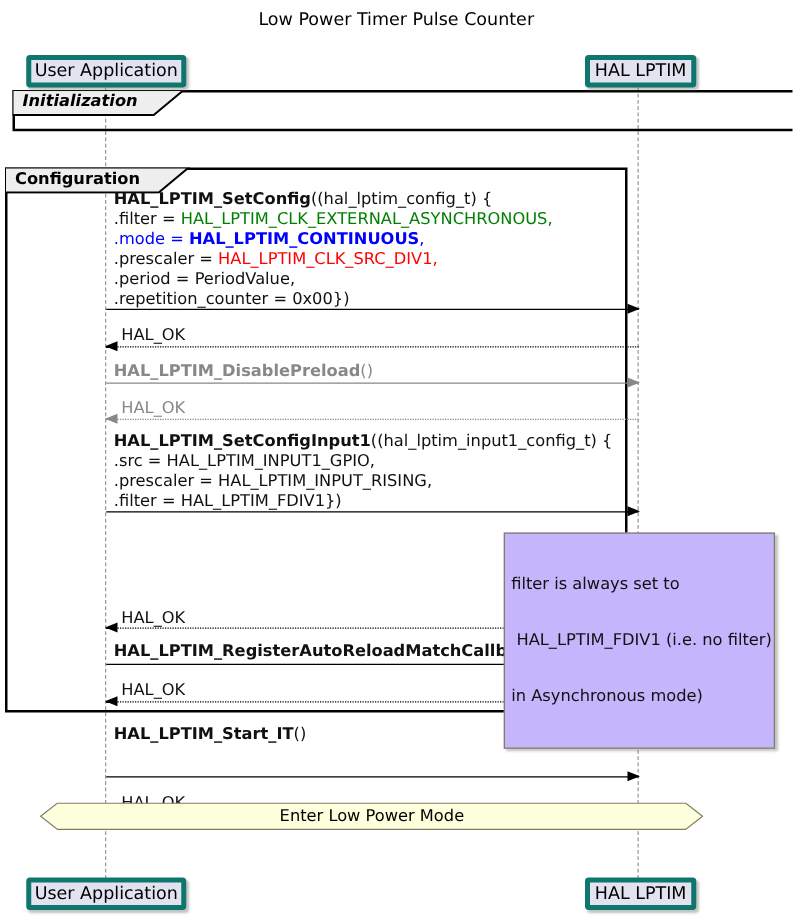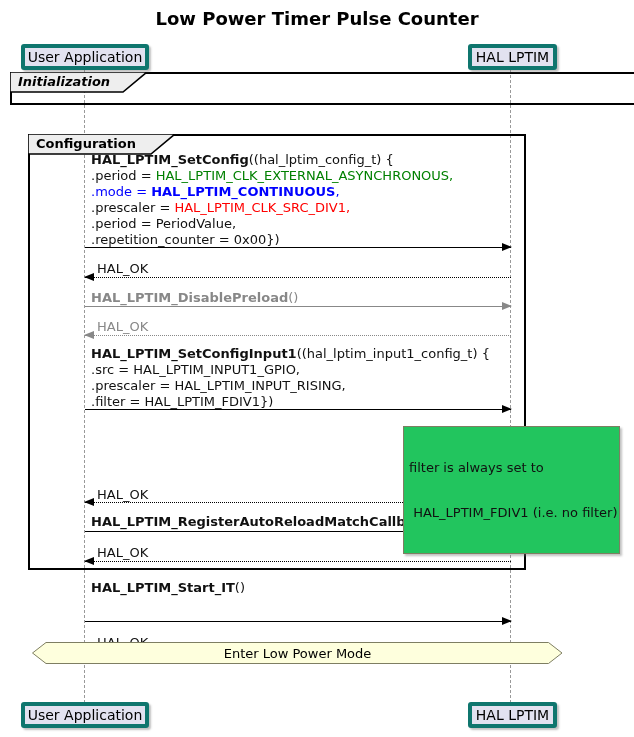--- a/index.html
+++ b/index.html
@@ -1,20 +1,20 @@
 <!DOCTYPE html>
 <html><head>
 <meta charset="utf-8">
 <style>
   * { margin:0; padding:0; box-sizing:border-box; }
   body { background:#ffffff; font-family:"DejaVu Sans", sans-serif; color:#111; }
   #diagram { position:relative; width:634px; height:737px; background:#fff; overflow:hidden; }
 
   .title { position:absolute; top:8px; left:0; width:100%; text-align:center;
-           font-size:18px; font-weight:bold; color:#000; }
+           font-size:14px; font-weight:normal; color:#000; }
 
   .participant { position:absolute; height:26px; background:#E2E2F0; border:4px solid #0f766e;
                  border-radius:3px; box-shadow:2px 2px 2px rgba(120,120,120,.45);
                  display:flex; align-items:center; justify-content:center;
                  font-size:14px; color:#000; z-index:6; }
 
   .lifeline { position:absolute; top:70px; height:633px; width:0;
               border-left:1px dashed #999; z-index:0; }
 
   .frame { position:absolute; border:2px solid #000; background:transparent; z-index:2; }
@@ -32,21 +32,21 @@
   .arrow.dotted { border-top-style:dotted; }
   .arrow.gray { border-top-color:#888888; }
   .arrow::after { content:""; position:absolute; width:0; height:0; border-style:solid; }
   .arrow.head-right::after { right:-1px; top:-5px;
       border-width:4.5px 0 4.5px 10px; border-color:transparent transparent transparent #000; }
   .arrow.head-left::after { left:-1px; top:-5px;
       border-width:4.5px 10px 4.5px 0; border-color:transparent #000 transparent transparent; }
   .arrow.gray.head-right::after { border-left-color:#888888; }
   .arrow.gray.head-left::after { border-right-color:#888888; }
 
-  .note { position:absolute; background:#22c55e; border:1px solid #7e7e62;
+  .note { position:absolute; background:#c4b5fd; border:1px solid #7e7e62;
           box-shadow:2px 2px 2px rgba(120,120,120,.45);
           font-size:13px; line-height:15px; padding:3px 5px; z-index:5; white-space:pre; }
 
   .hexagon { position:absolute; z-index:5; }
   .hexagon .hex-text { position:absolute; top:0; left:0; width:100%; height:100%;
           display:flex; align-items:center; justify-content:center; font-size:13px; color:#000; }
 </style>
 </head>
 <body>
 
@@ -66,32 +66,32 @@
 
   <div class="frame" style="left:10px; top:72px; width:632px; height:33px;font-style:italic;">
     <div class="frame-label" style="width:138px; height:21px;">
       <svg width="138" height="21">
         <polygon points="0,0 137,0 113,20 0,20" fill="#EEEEEE" stroke="#000000" stroke-width="1.6"></polygon>
       </svg>
       <span class="lbl-text">Initialization</span>
     </div>
   </div>
 
-  <div class="frame" style="left:28px; top:134px; width:498px; height:436px;padding-left:12px;">
+  <div class="frame" style="left:4px; top:134px; width:498px; height:436px;padding-left:12px;">
     <div class="frame-label" style="width:148px; height:21px;">
       <svg width="148" height="21">
         <polygon points="0,0 147,0 123,20 0,20" fill="#EEEEEE" stroke="#000000" stroke-width="1.6"></polygon>
       </svg>
       <span class="lbl-text">Configuration</span>
     </div>
   </div>
 
   <div class="msg" style="left:91px; top:152px;">
     <div><b>HAL_LPTIM_SetConfig</b><span>((hal_lptim_config_t) {</span></div>
-    <div><span>.period = </span><span class="green">HAL_LPTIM_CLK_EXTERNAL_ASYNCHRONOUS,</span></div>
+    <div><span>.filter = </span><span class="green">HAL_LPTIM_CLK_EXTERNAL_ASYNCHRONOUS,</span></div>
     <div><span class="blue">.mode = </span><b class="blue">HAL_LPTIM_CONTINUOUS</b><span class="blue">,</span></div>
     <div><span>.prescaler = </span><span class="red">HAL_LPTIM_CLK_SRC_DIV1,</span></div>
     <div><span>.period = PeriodValue,</span></div>
     <div><span>.repetition_counter = 0x00})</span></div>
   </div>
   <div class="arrow head-right" style="left:85px; top:247px; width:426px;"></div>
 
   <div class="msg" style="left:97px; top:261px;"><span>HAL_OK</span></div>
   <div class="arrow dotted head-left" style="left:85px; top:277px; width:426px;"></div>
 
@@ -107,20 +107,21 @@
     <div><b>HAL_LPTIM_SetConfigInput1</b><span>((hal_lptim_input1_config_t) {</span></div>
     <div><span>.src = HAL_LPTIM_INPUT1_GPIO,</span></div>
     <div><span>.prescaler = HAL_LPTIM_INPUT_RISING,</span></div>
     <div><span>.filter = HAL_LPTIM_FDIV1})</span></div>
   </div>
   <div class="arrow head-right" style="left:85px; top:409px; width:426px;"></div>
 
   <div class="note" style="left:403px; top:426px; width:217px;">
     <div>filter is always set to</div>
     <div> HAL_LPTIM_FDIV1 (i.e. no filter)</div>
+    <div>in Asynchronous mode)</div>
   </div>
 
   <div class="msg" style="left:97px; top:487px;"><span>HAL_OK</span></div>
   <div class="arrow dotted head-left" style="left:85px; top:502px; width:426px;"></div>
 
   <div class="msg" style="left:91px; top:514px;">
     <b>HAL_LPTIM_RegisterAutoReloadMatchCallback</b><span>(callback)</span>
   </div>
   <div class="arrow head-right" style="left:85px; top:531px; width:426px;"></div>
 

